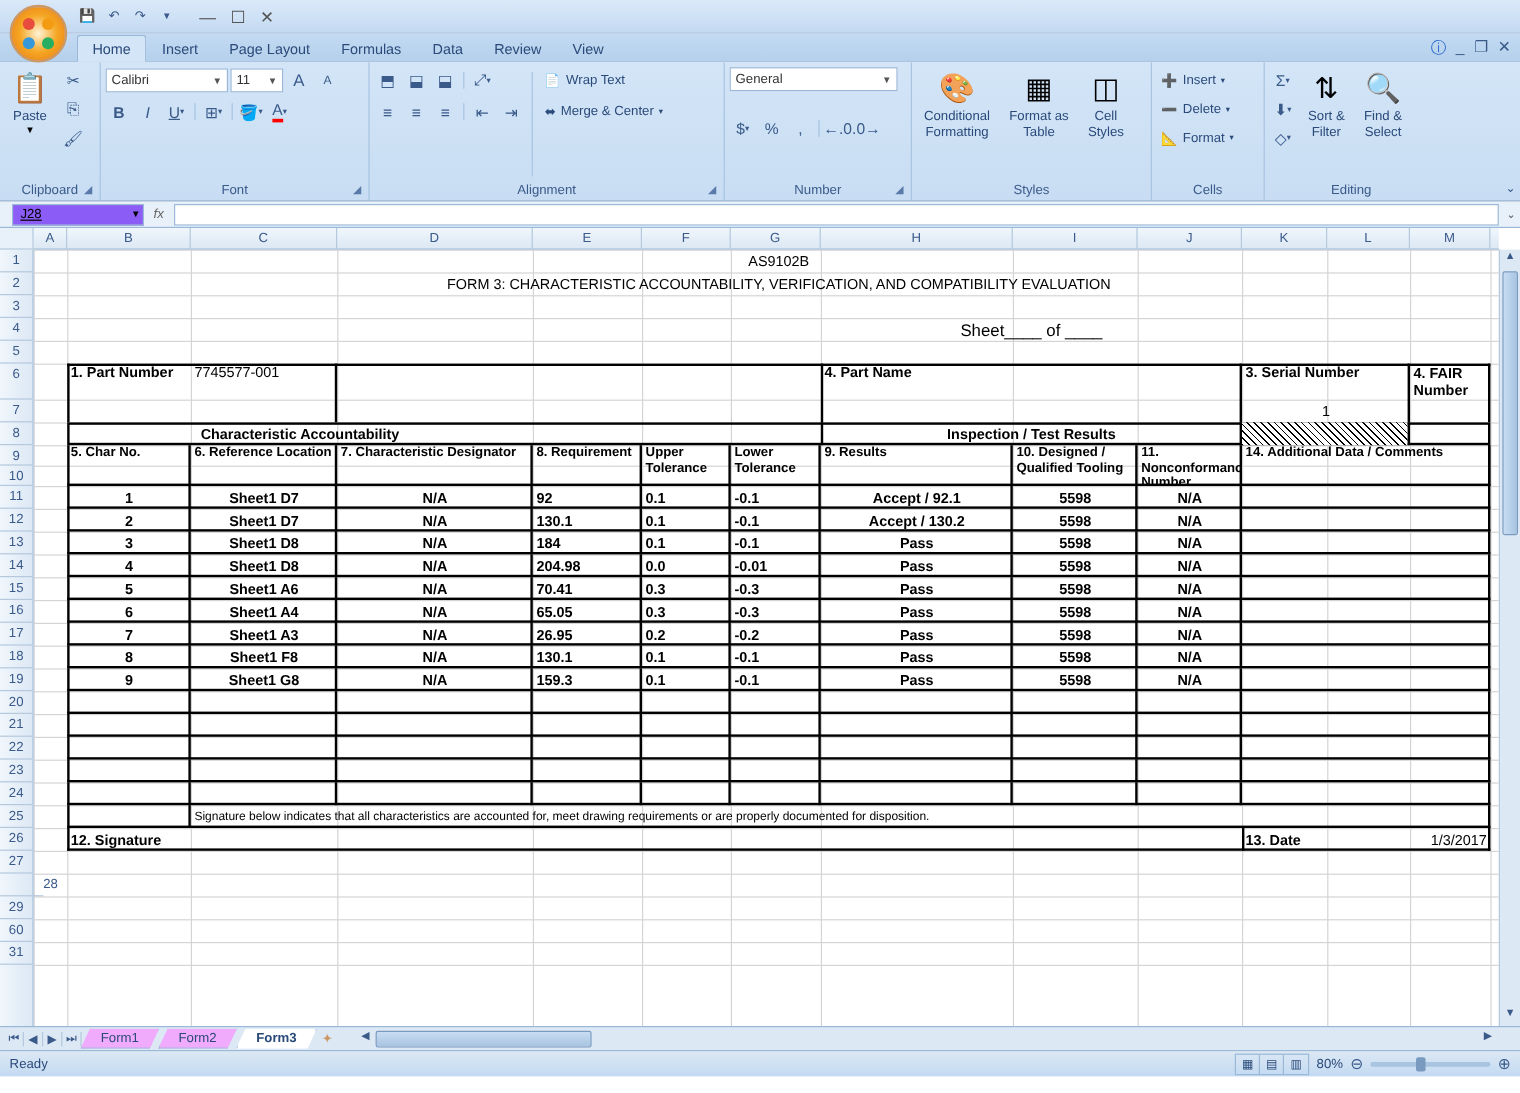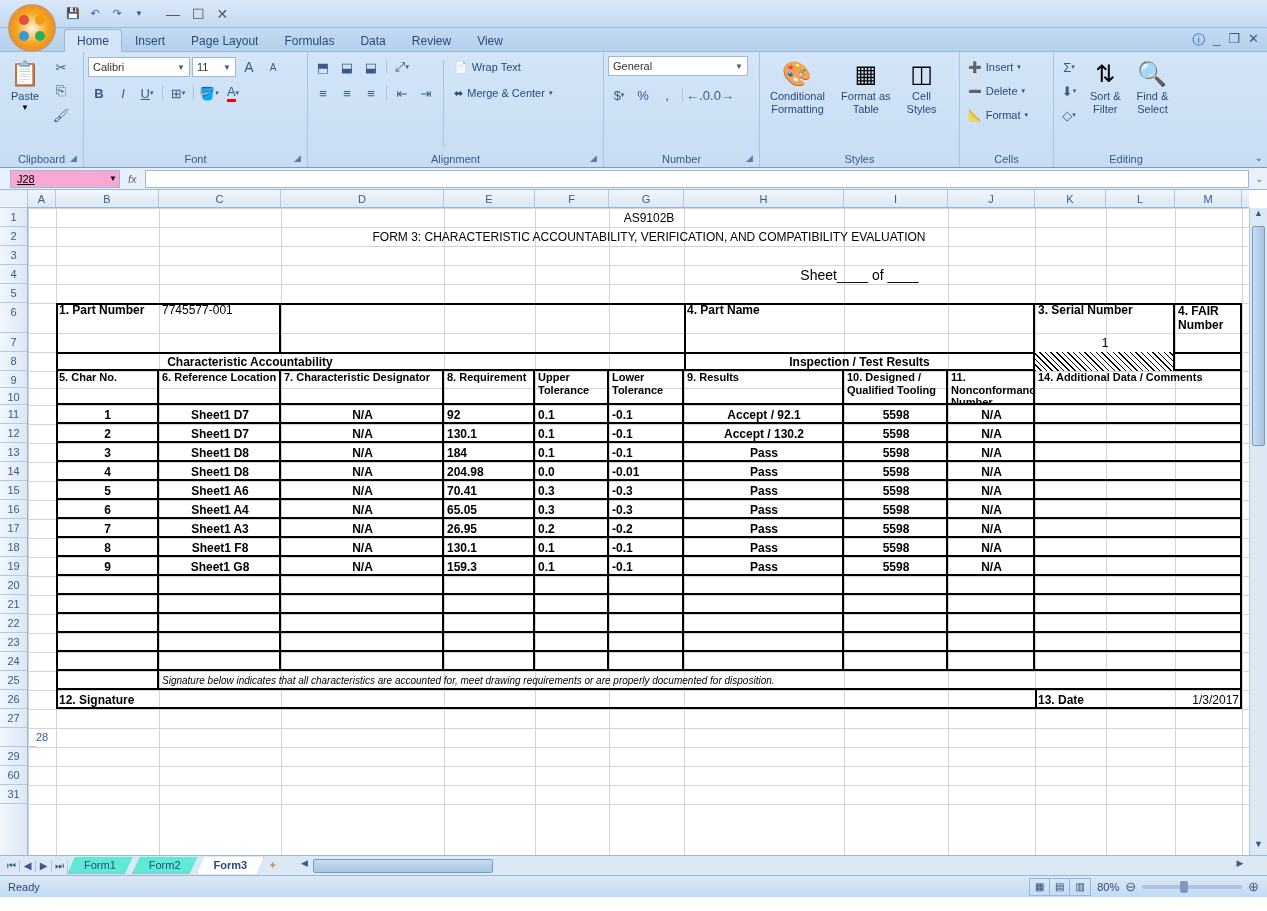--- a/index.html
+++ b/index.html
@@ -40,21 +40,21 @@
 .hstack { display: flex; gap: 2px; align-items: center; }
 
 .combo { background: #fff; border: 1px solid #9ab8d8; height: 20px; display: flex; align-items: center; padding: 0 4px; font-size: 11px; color: #333; }
 .combo .arrow { margin-left: auto; font-size: 8px; color: #555; }
 
 .sep { width: 1px; background: #a8c4e0; margin: 4px 2px; align-self: stretch; }
 .ribbon-collapse { position: absolute; right: 4px; bottom: 4px; font-size: 10px; color: #3a5a8a; cursor: pointer; }
 
 
 .formula-bar { height: 22px; background: #e8f0fa; border-bottom: 1px solid #9ab8d8; display: flex; align-items: center; }
-.name-box { width: 110px; background: #f9a8d4; border: 1px solid #9ab8d8; height: 18px; margin: 0 4px 0 10px; display: flex; align-items: center; padding: 0 6px; font-size: 11px; position: relative; text-decoration: underline; }
+.name-box { width: 110px; background: #8b5cf6; border: 1px solid #9ab8d8; height: 18px; margin: 0 4px 0 10px; display: flex; align-items: center; padding: 0 6px; font-size: 11px; position: relative; text-decoration: underline; }
 .name-box .arrow { position: absolute; right: 2px; font-size: 8px; }
 .fx-icons { display: flex; gap: 2px; padding: 0 4px; color: #666; }
 .formula-input { flex: 1; background: #fff; border: 1px solid #9ab8d8; height: 18px; margin: 0 18px 0 4px; padding: 0 4px; }
 .formula-expand { position: absolute; right: 4px; font-size: 9px; color: #555; cursor: pointer; }
 
 
 .sheet-area { position: relative; height: 665px; overflow: hidden; background: #fff; }
 .corner { position: absolute; left: 0; top: 0; width: 28px; height: 18px; background: #e8f0fa; border-right: 1px solid #b5c8dc; border-bottom: 1px solid #b5c8dc; z-index: 3; }
 .col-headers { position: absolute; left: 28px; top: 0; right: 18px; height: 18px; background: linear-gradient(#f0f6fc, #dce8f4); display: flex; z-index: 2; border-bottom: 1px solid #9ab8d8; }
 .col-h { border-right: 1px solid #b5c8dc; text-align: center; color: #3a5a8a; font-size: 11px; line-height: 18px; }
@@ -77,21 +77,21 @@
 .hatched { background: repeating-linear-gradient(45deg, #000 0, #000 1px, #fff 1px, #fff 4px); }
 
 .vscroll { position: absolute; right: 0; top: 18px; width: 18px; bottom: 0; background: #dce8f4; border-left: 1px solid #b5c8dc; }
 .vscroll .thumb { position: absolute; left: 2px; right: 2px; top: 18px; height: 220px; background: linear-gradient(90deg, #c8ddf3, #a8c4e0); border: 1px solid #7a9ac0; border-radius: 2px; }
 .vscroll .arr { position: absolute; left: 0; right: 0; height: 16px; text-align: center; font-size: 9px; color: #3a5a8a; cursor: pointer; }
 
 
 .sheet-tabs { height: 20px; background: #dce8f4; border-top: 1px solid #9ab8d8; display: flex; align-items: center; padding-left: 4px; position: relative; }
 .tab-nav { display: flex; gap: 0; }
 .tab-nav span { width: 16px; text-align: center; color: #3a5a8a; cursor: pointer; font-size: 10px; border-right: 1px solid #b5c8dc; }
-.sheet-tab { padding: 2px 12px; background: #5eead4; border: 1px solid #9ab8d8; border-top: none; margin-left: -1px; color: #2a4a7a; cursor: pointer; font-size: 11px; clip-path: polygon(8px 0, 100% 0, calc(100% - 8px) 100%, 0 100%); padding-left: 16px; padding-right: 16px; }
+.sheet-tab { padding: 2px 12px; background: #f0abfc; border: 1px solid #9ab8d8; border-top: none; margin-left: -1px; color: #2a4a7a; cursor: pointer; font-size: 11px; clip-path: polygon(8px 0, 100% 0, calc(100% - 8px) 100%, 0 100%); padding-left: 16px; padding-right: 16px; }
 .sheet-tab.active { background: #fff; font-weight: bold; border-bottom: 1px solid #fff; }
 .hscroll { flex: 1; margin-left: 20px; margin-right: 20px; height: 16px; background: #dce8f4; position: relative; }
 .hscroll .thumb { position: absolute; top: 1px; bottom: 1px; left: 16px; width: 180px; background: linear-gradient(#c8ddf3, #a8c4e0); border: 1px solid #7a9ac0; border-radius: 2px; }
 .hscroll .arr { position: absolute; top: 0; width: 14px; text-align: center; font-size: 9px; color: #3a5a8a; cursor: pointer; }
 
 
 .status-bar { height: 22px; background: linear-gradient(#dce8f4, #c3daf2); border-top: 1px solid #9ab8d8; display: flex; align-items: center; padding: 0 8px; color: #2a4a7a; font-size: 11px; }
 .status-bar .right { margin-left: auto; display: flex; align-items: center; gap: 6px; }
 .view-btns { display: flex; border: 1px solid #9ab8d8; }
 .view-btns span { width: 20px; height: 16px; border-right: 1px solid #9ab8d8; display: flex; align-items: center; justify-content: center; cursor: pointer; font-size: 10px; }
@@ -226,21 +226,21 @@
             <span>⬌</span>
             <span>Merge &amp; Center</span>
             <span style="font-size:7px">▾</span>
           </div>
       </div>
     </div>
     <div class="group-label"><span>Alignment</span><span class="launcher">◢</span></div>
   </div>
 
   <div class="ribbon-group" style="width:156px">
-    <div class="group-content vstack" style="gap:8px;width:100%">
+    <div class="group-content vstack" style="gap:20px;width:100%">
       <div class="combo" style="width:140px">
           <span>General</span>
           <span class="arrow">▼</span>
         </div>
       <div class="hstack">
         <span class="btn-small">
             <span>$</span>
             <span style="font-size:7px">▾</span>
           </span>
         <span class="btn-small">%</span>
@@ -694,21 +694,21 @@
         <div class="cell border-r" style="left: 131px; top: 444px; width: 122px; height: 19px;"></div>
         <div class="cell border-r" style="left: 253px; top: 444px; width: 163px; height: 19px;"></div>
         <div class="cell border-r" style="left: 416px; top: 444px; width: 91px; height: 19px;"></div>
         <div class="cell border-r" style="left: 507px; top: 444px; width: 74px; height: 19px;"></div>
         <div class="cell border-r" style="left: 581px; top: 444px; width: 75px; height: 19px;"></div>
         <div class="cell border-r" style="left: 656px; top: 444px; width: 160px; height: 19px;"></div>
         <div class="cell border-r" style="left: 816px; top: 444px; width: 104px; height: 19px;"></div>
         <div class="cell border-r" style="left: 920px; top: 444px; width: 87px; height: 19px;"></div>
         <div class="cell border-l border-r border-b" style="left: 28px; top: 463px; width: 1186px; height: 19px;"></div>
         <div class="cell border-r" style="left: 28px; top: 463px; width: 103px; height: 19px;"></div>
-        <div class="cell " style="left: 131px; top: 463px; width: 1083px; height: 19px; font-size: 10px; font-style: italic;">Signature below indicates that all characteristics are accounted for, meet drawing requirements or are properly documented for disposition.</div>
+        <div class="cell " style="left: 131px; top: 463px; width: 1083px; height: 19px; font-size: 10px;">Signature below indicates that all characteristics are accounted for, meet drawing requirements or are properly documented for disposition.</div>
         <div class="cell border-l border-r border-b" style="left: 28px; top: 482px; width: 1186px; height: 19px;"></div>
         <div class="cell bold" style="left: 28px; top: 482px; width: 103px; height: 19px;">12. Signature</div>
         <div class="cell border-l" style="left: 1007px; top: 482px; width: 71px; height: 19px;"></div>
         <div class="cell bold" style="left: 1007px; top: 482px; width: 71px; height: 19px;">13. Date</div>
         <div class="cell " style="left: 1078px; top: 482px; width: 136px; height: 19px; justify-content: flex-end;">1/3/2017</div>
       </div>
   </div>
   <div class="vscroll">
     <span class="arr" style="top:0">▲</span>
     <div class="thumb"></div>

